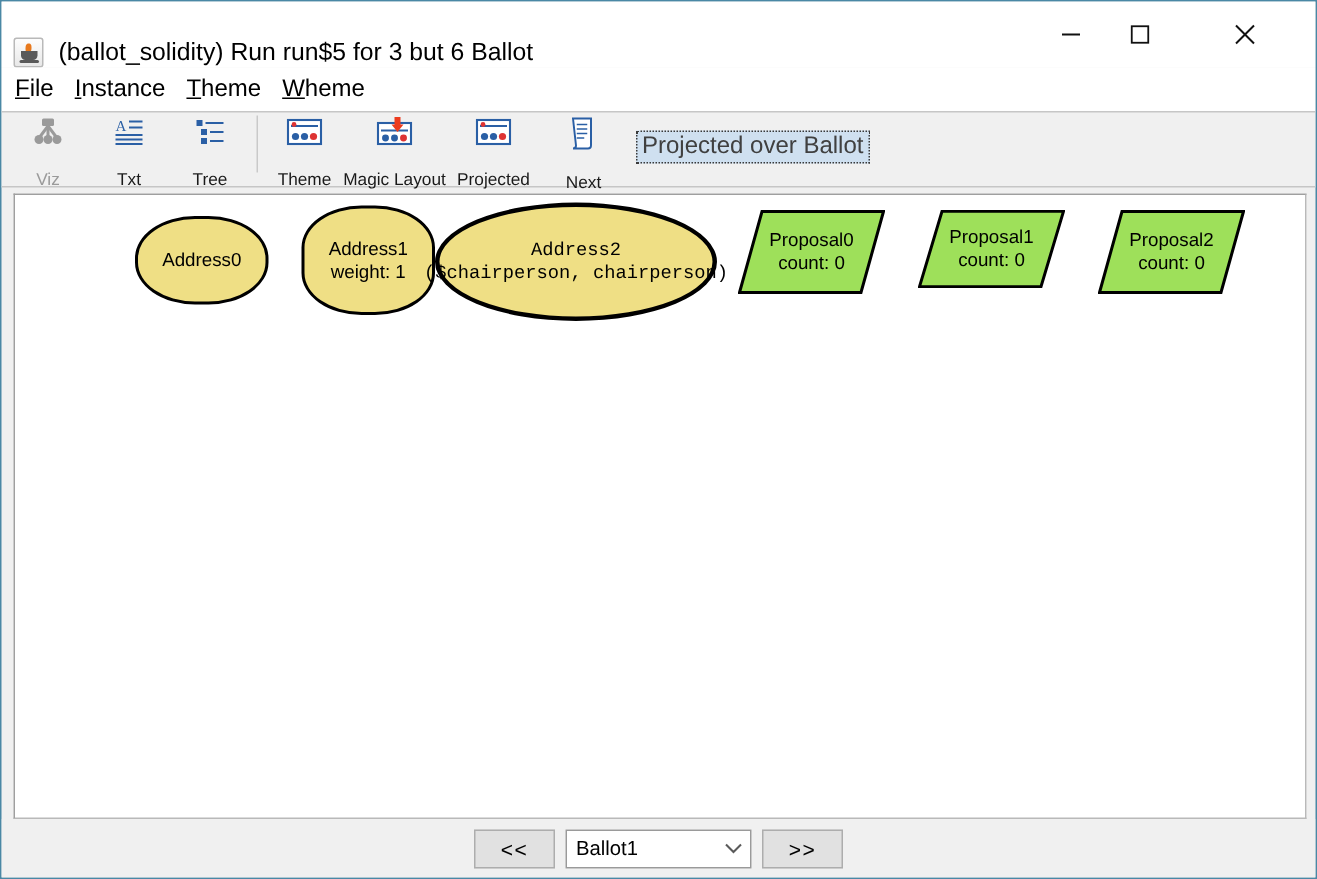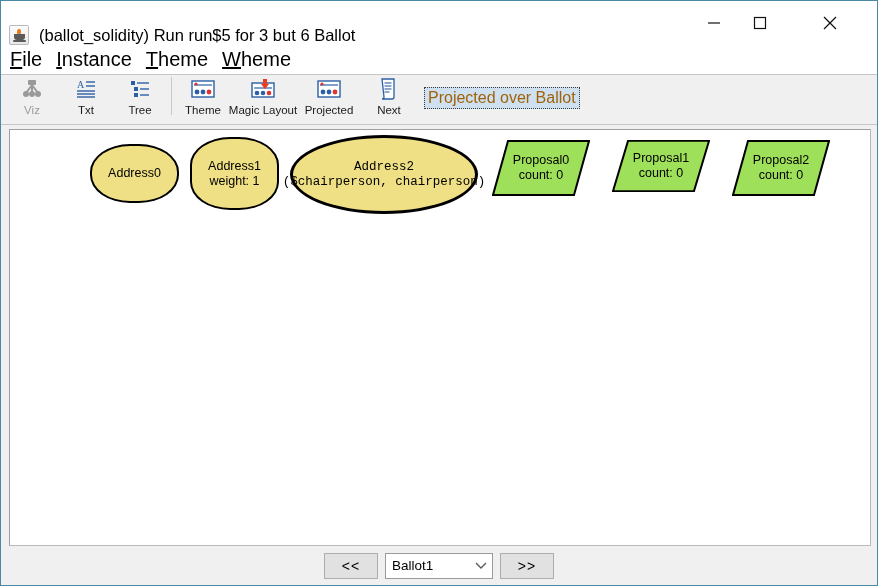--- a/index.html
+++ b/index.html
@@ -88,21 +88,21 @@
     left: 0; top: 44px;
     width: 876px;
     height: 29px;
     background: #ffffff;
     display: flex;
     align-items: center;
     padding-left: 9px;
     box-sizing: border-box;
   }
   .menu-item {
-    font-size: 20px;
+    font-size: 16px;
     color: #000000;
     margin-right: 14px;
     white-space: nowrap;
     cursor: default;
   }
   .menu-item .mn { text-decoration: underline; }
 
   
   #toolbar {
     position: absolute;
@@ -131,36 +131,36 @@
   .tool-btn.wide { width: 66px; }
   .tool-ico {
     height: 22px;
     display: flex;
     align-items: center;
     justify-content: center;
   }
   .tool-lbl {
     font-size: 11.5px;
     color: #1a1a1a;
-    margin-top: 4px;
+    margin-top: 16px;
     white-space: nowrap;
   }
   .tool-lbl.dim { color: #9a9a9a; }
   .tool-sep {
     width: 1px;
     height: 38px;
     background: #c9c9c9;
     margin: 2px 4px 0 4px;
     flex: none;
   }
   #proj-label {
     margin-left: 8px;
     margin-top: 12px;
     font-size: 16px;
-    color: #a16207;
+    color: #404040;
     background: #cfe0f0;
     border: 1px dotted #3a3a3a;
     padding: 1px 3px;
     white-space: nowrap;
     flex: none;
   }
 
   
   #canvas-wrap {
     position: absolute;
@@ -225,21 +225,21 @@
     font-family: "Liberation Sans", sans-serif;
     font-size: 14px;
     color: #000000;
     display: flex;
     align-items: center;
     justify-content: center;
     letter-spacing: 1px;
     cursor: default;
   }
   #combo {
-    width: 108px;
+    width: 124px;
     height: 26px;
     box-sizing: border-box;
     background: #ffffff;
     border: 1px solid #9a9a9a;
     margin: 0 7px;
     display: flex;
     align-items: center;
     position: relative;
   }
   #combo-value {
@@ -398,21 +398,21 @@
 
     <div id="proj-label">Projected over Ballot</div>
   </div>
 
   <div id="canvas-wrap">
 
     <div class="node node-oval rr" style="left:80px; top:14px; width:85px; height:55px;justify-content:center;">
       <span class="ln">Address0</span>
     </div>
 
-    <div class="node node-oval rr" style="left:180px; top:7px; width:85px; height:69px;">
+    <div class="node node-oval rr" style="left:191px; top:7px; width:85px; height:69px;">
       <span class="ln">Address1</span>
       <span class="ln">weight: 1</span>
     </div>
 
     <div class="node node-oval thick" style="left:280px; top:5px; width:182px; height:73px;">
       <span class="ln">Address2</span>
       <span class="ln">($chairperson, chairperson)</span>
     </div>
 
     <div class="node" style="left:482px; top:10px; width:98px; height:56px;">

